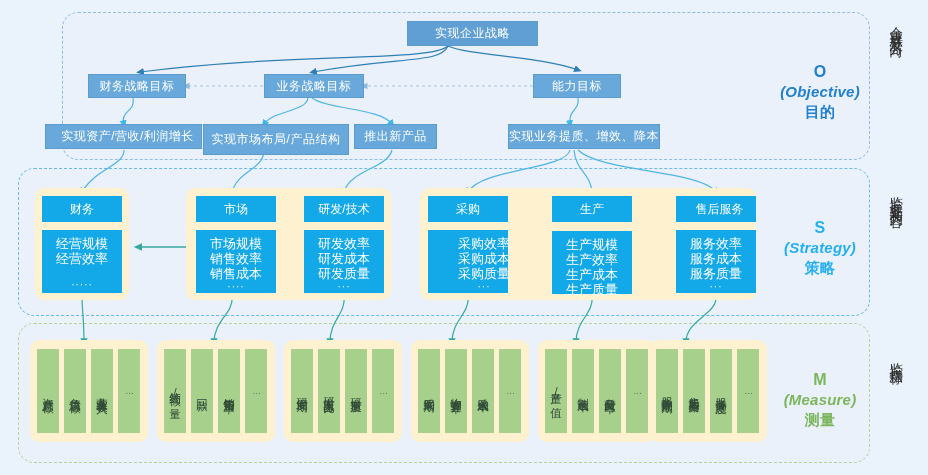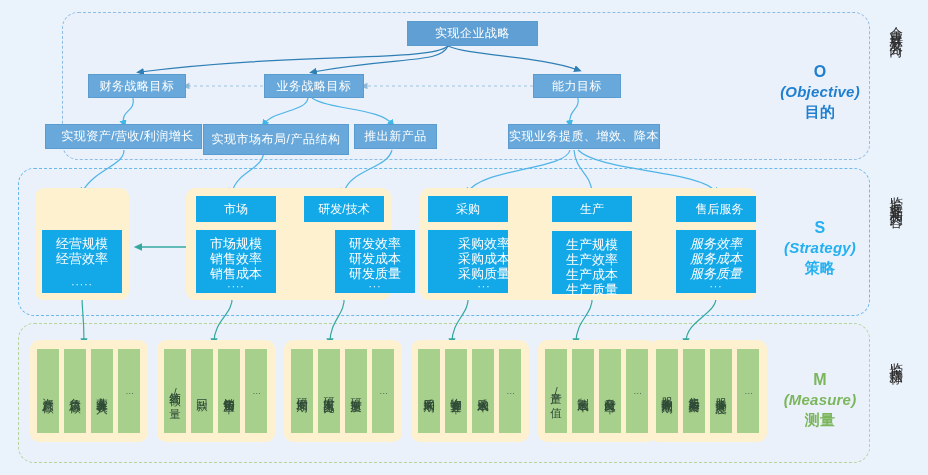--- a/index.html
+++ b/index.html
@@ -189,37 +189,38 @@
   <div class="obox" style="left:354px;top:124px;width:83px;height:25px;">推出新产品</div>
 
   <div class="legend-code code-o">
     <span class="big">O</span>
     <span class="paren">(Objective)</span>
     <span class="cn">目的</span>
   </div>
   <div class="vlabel vl-o">企业目标及方向</div>
 
   <div class="s-group" style="left:35px;top:188px;width:94px;height:112px;"></div>
+  <div class="s-head" style="left:42px;top:196px;width:80px;height:26px;">财务</div>
   <div class="s-body" style="left:42px;top:230px;width:80px;height:63px;">
     <span class="ln">经营规模</span>
     <span class="ln">经营效率</span>
     <span class="dots">·····</span>
   </div>
 
   <div class="s-group" style="left:186px;top:188px;width:205px;height:112px;"></div>
   <div class="s-head" style="left:196px;top:196px;width:80px;height:26px;">市场</div>
   <div class="s-body" style="left:196px;top:230px;width:80px;height:63px;">
     <span class="ln">市场规模</span>
     <span class="ln">销售效率</span>
     <span class="ln">销售成本</span>
     <span class="dots">····</span>
   </div>
 
   <div class="s-head" style="left:304px;top:196px;width:80px;height:26px;">研发/技术</div>
-  <div class="s-body" style="left:304px;top:230px;width:80px;height:63px;margin-left:31px;">
+  <div class="s-body" style="left:304px;top:230px;width:80px;height:63px;">
     <span class="ln">研发效率</span>
     <span class="ln">研发成本</span>
     <span class="ln">研发质量</span>
     <span class="dots">···</span>
   </div>
 
   <div class="s-group" style="left:420px;top:188px;width:336px;height:112px;"></div>
   <div class="s-head" style="left:428px;top:196px;width:80px;height:26px;">采购</div>
   <div class="s-body" style="left:428px;top:230px;width:80px;height:63px;padding-left:32px;">
     <span class="ln">采购效率</span>
@@ -230,21 +231,21 @@
 
   <div class="s-head" style="left:552px;top:196px;width:80px;height:26px;">生产</div>
   <div class="s-body" style="left:552px;top:231px;width:80px;height:63px;">
     <span class="ln">生产规模</span>
     <span class="ln">生产效率</span>
     <span class="ln">生产成本</span>
     <span class="ln">生产质量</span>
   </div>
 
   <div class="s-head" style="left:676px;top:196px;width:80px;height:26px;padding-left:7px;">售后服务</div>
-  <div class="s-body" style="left:676px;top:230px;width:80px;height:63px;font-style:italic;">
+  <div class="s-body" style="left:676px;top:230px;width:80px;height:63px;">
     <span class="ln">服务效率</span>
     <span class="ln">服务成本</span>
     <span class="ln">服务质量</span>
     <span class="dots">···</span>
   </div>
 
   <div class="legend-code code-s">
     <span class="big">S</span>
     <span class="paren">(Strategy)</span>
     <span class="cn">策略</span>

